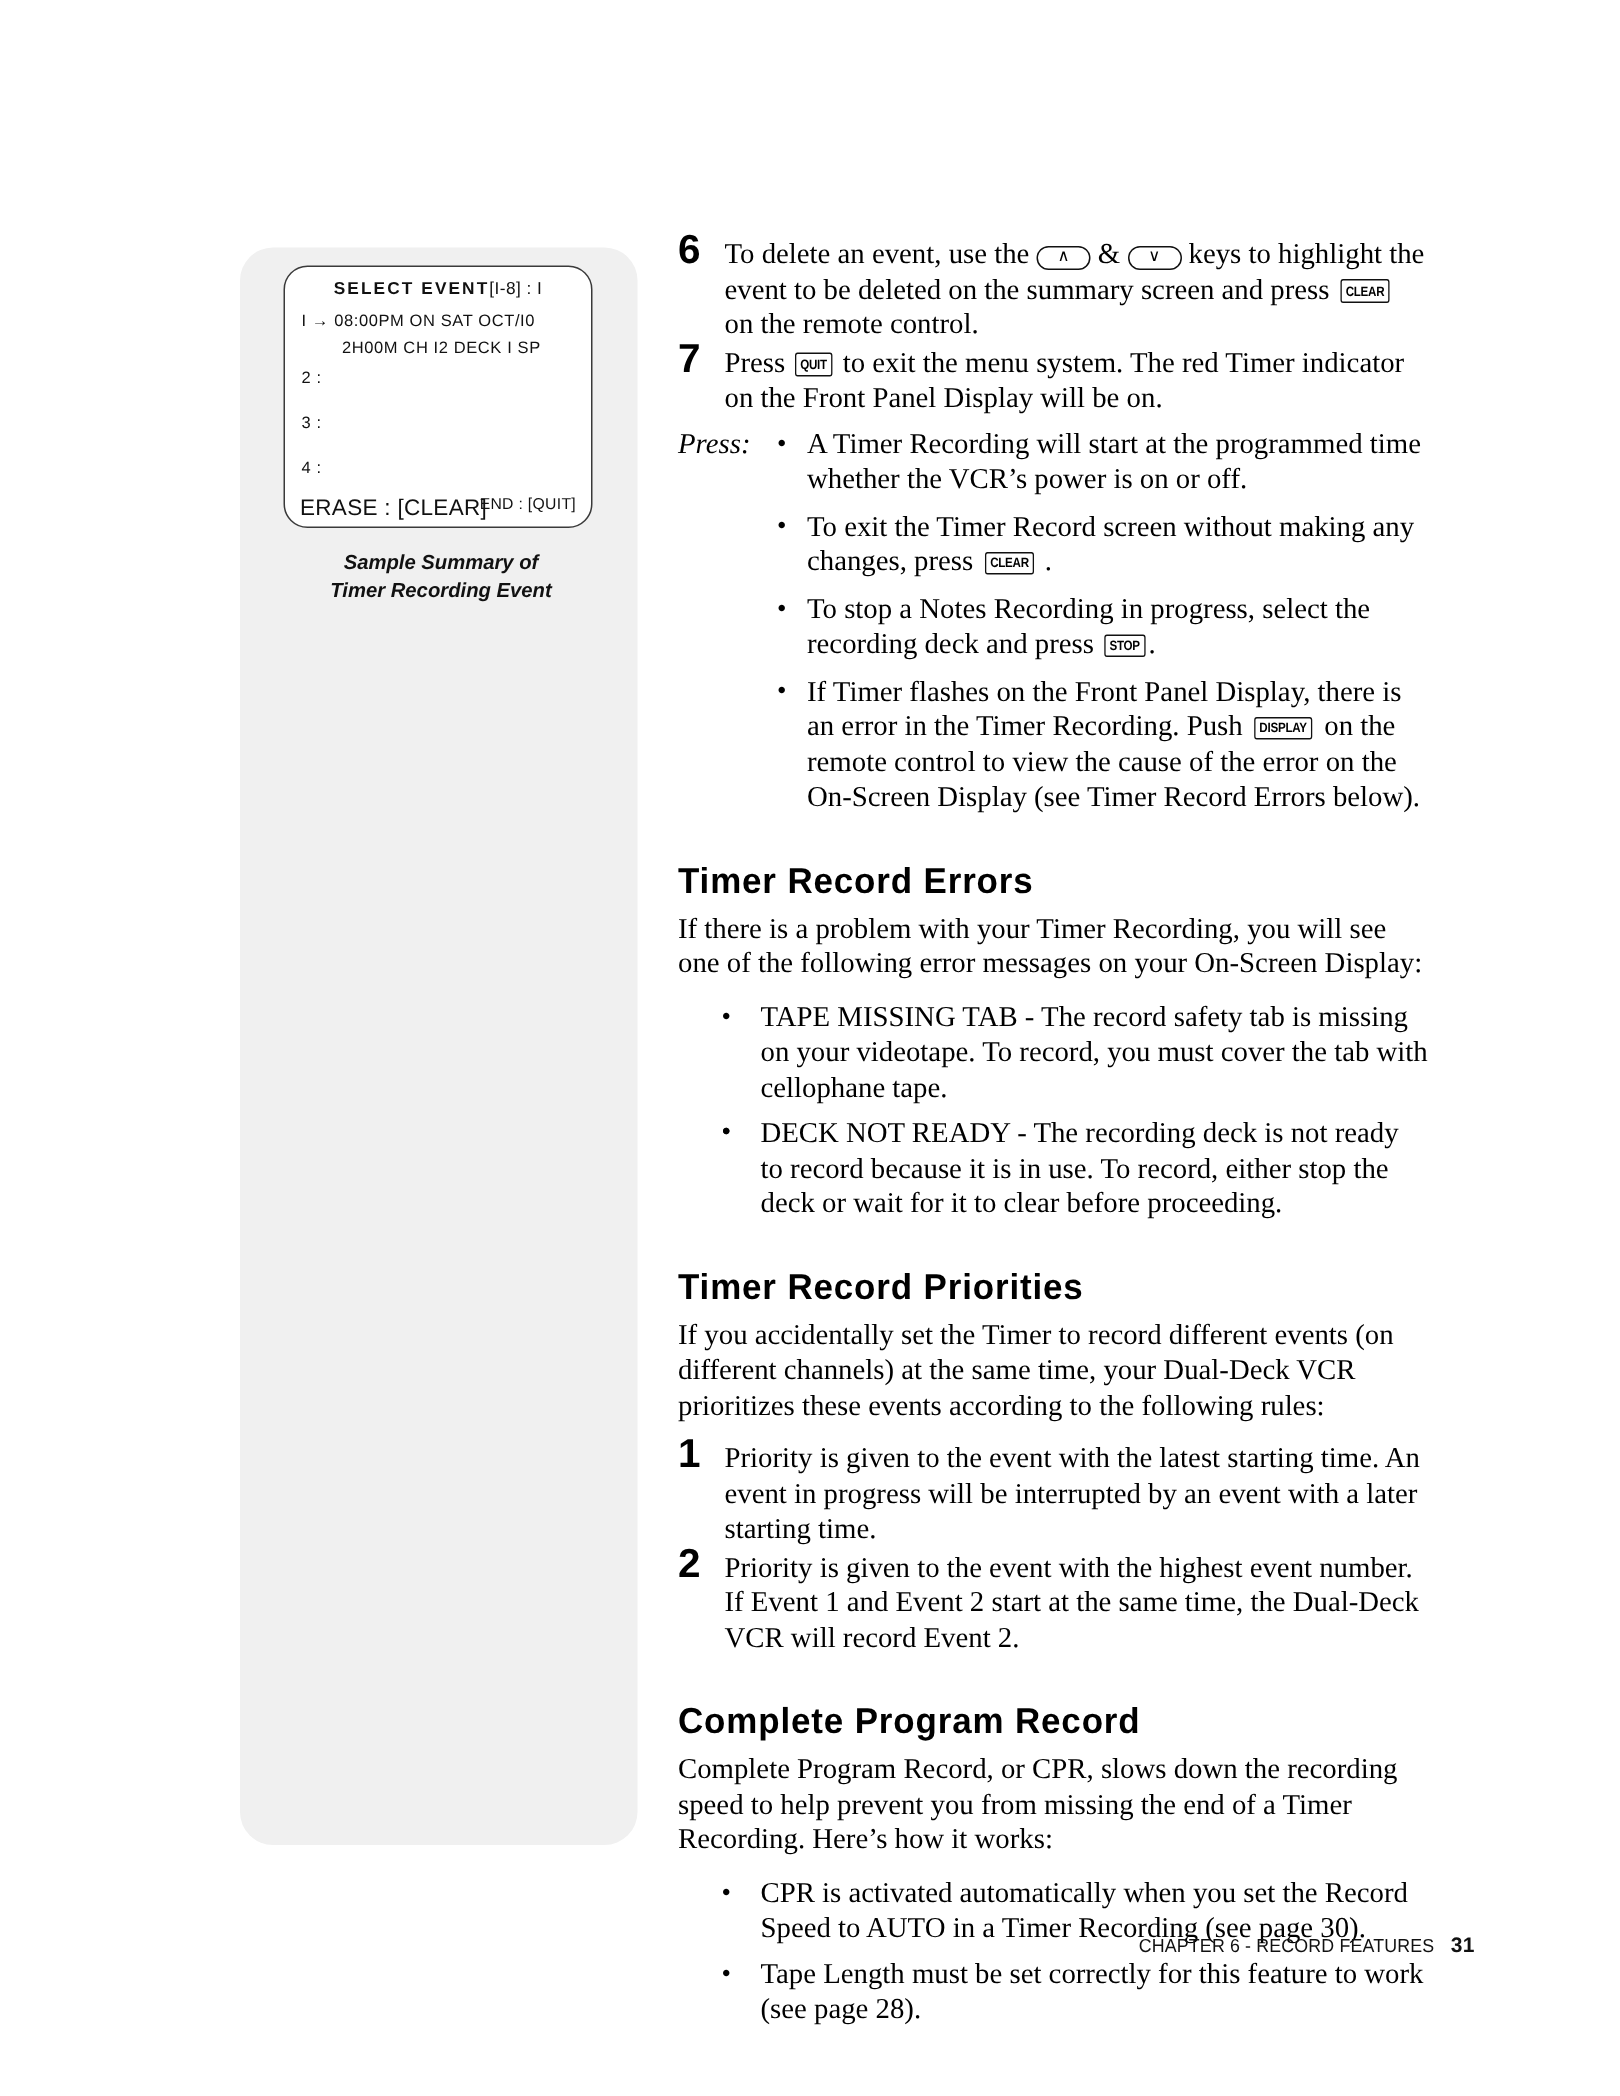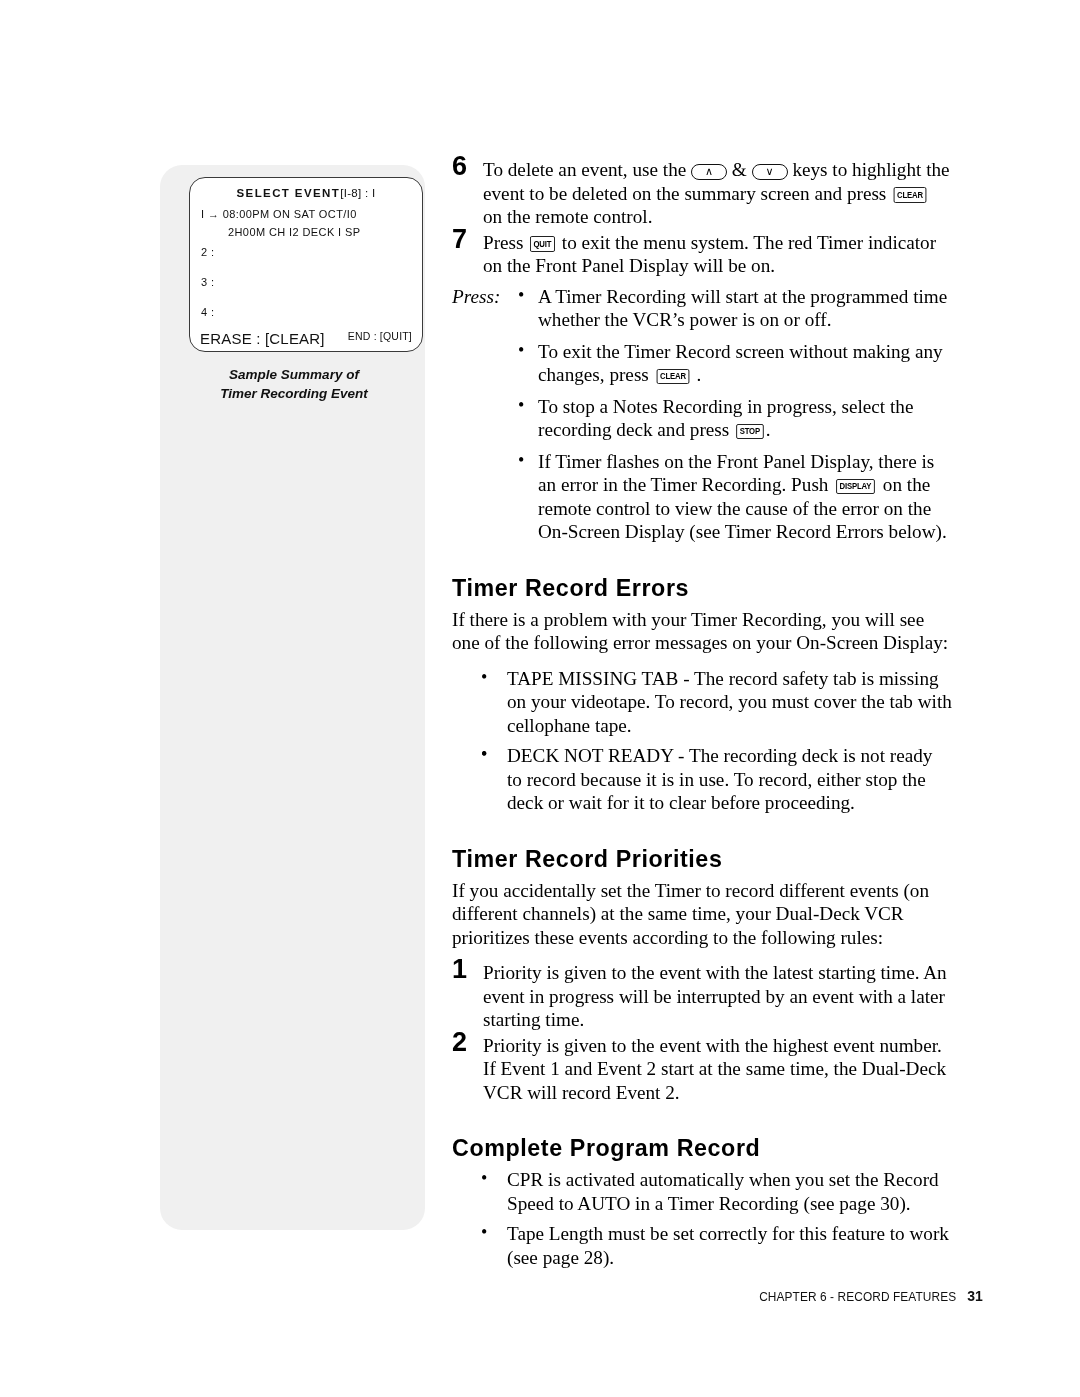--- a/index.html
+++ b/index.html
@@ -25,21 +25,21 @@
     height: 1065px;
     background: #f0f0f0;
     border-radius: 22px;
   }
 
   
   #osd-box {
     position: absolute;
     left: 189px;
     top: 177px;
-    width: 234px;
+    width: 206px;
     height: 175px;
     background: #ffffff;
     border: 1.6px solid #3a3a3a;
     border-radius: 16px;
     box-sizing: border-box;
     font-family: "Liberation Sans", sans-serif;
     color: #111111;
   }
   .osd-title {
     position: absolute;
@@ -310,20 +310,21 @@
   <h2 class="sec">Timer Record Priorities</h2>
   <p class="body">If you accidentally set the Timer to record different events (on different channels) at the same time, your Dual-Deck VCR prioritizes these events according to the following rules:</p>
   <div class="step">
     <span class="num">1</span><span>Priority is given to the event with the latest starting time. An event in progress will be interrupted by an event with a later starting time.</span>
   </div>
   <div class="step">
     <span class="num">2</span><span>Priority is given to the event with the highest event number. If Event 1 and Event 2 start at the same time, the Dual-Deck VCR will record Event 2.</span>
   </div>
 
   <h2 class="sec">Complete Program Record</h2>
+  <p class="body">Complete Program Record, or CPR, slows down the recording speed to help prevent you from missing the end of a Timer Recording. Here’s how it works:</p>
   <ul class="blist">
     <li><span class="bul">•</span><span>CPR is activated automatically when you set the Record Speed to AUTO in a Timer Recording (see page 30).</span></li>
     <li><span class="bul">•</span><span>Tape Length must be set correctly for this feature to work (see page 28).</span></li>
   </ul>
 
 </div>
 
 <div id="footer">
   <span class="ch">CHAPTER 6 - RECORD FEATURES</span><span class="pg">31</span>
 </div>

